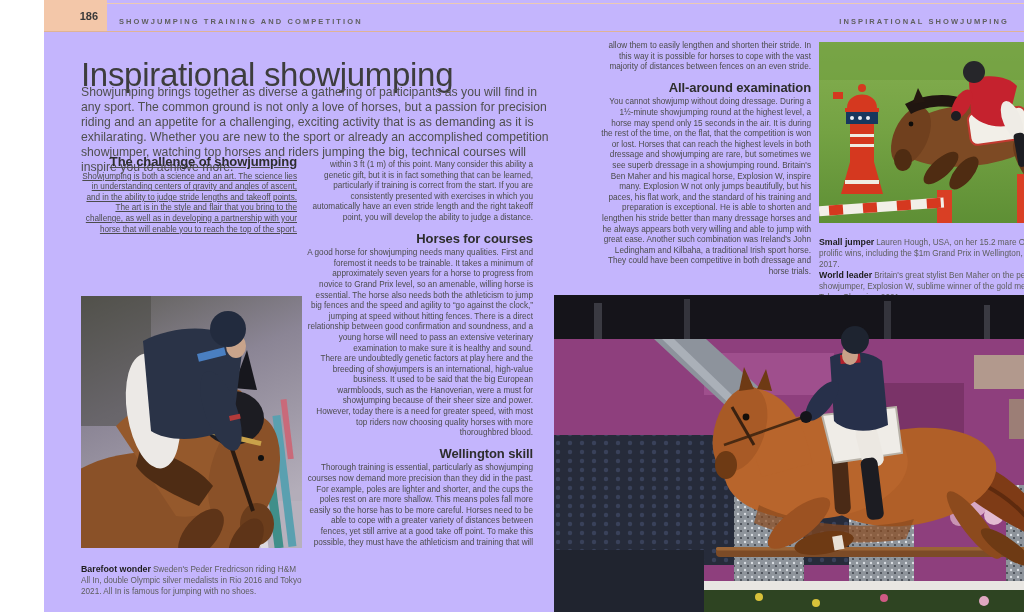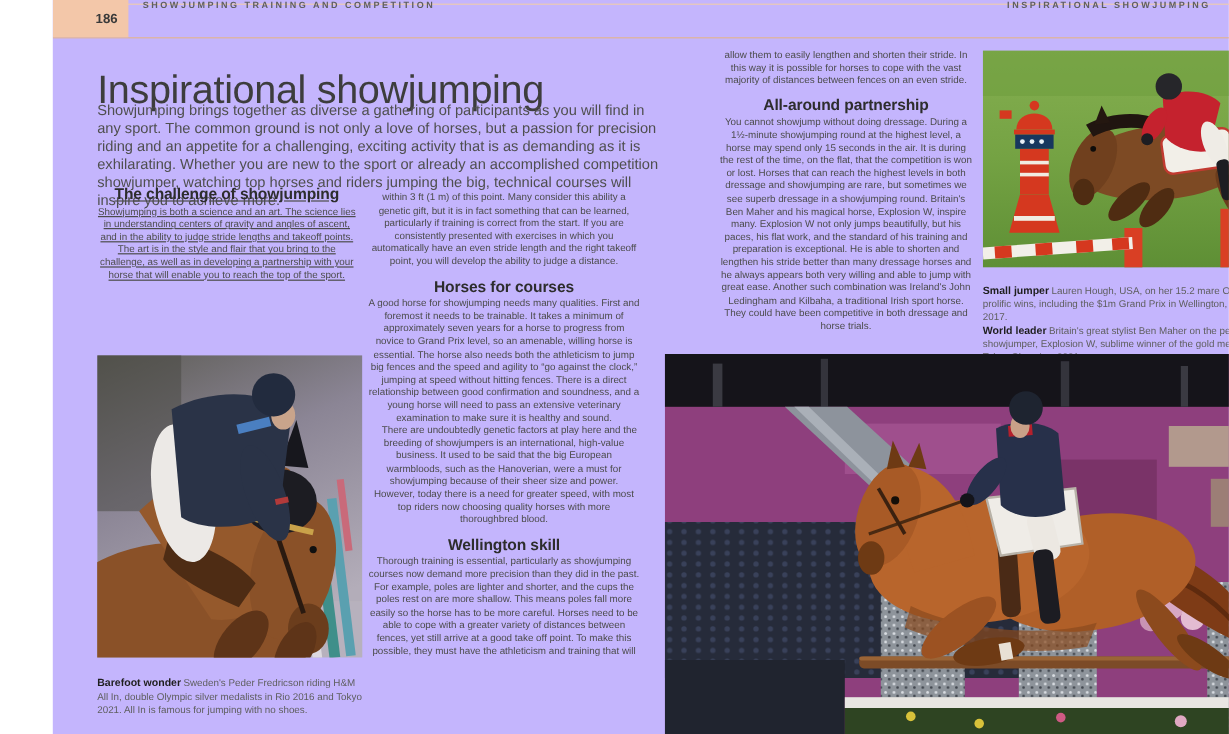--- a/index.html
+++ b/index.html
@@ -5,28 +5,28 @@
   html,body{margin:0;padding:0;background:#ffffff;}
   .spread{position:relative;width:1024px;height:612px;background:#c4b5fd;overflow:hidden;
           font-family:"Liberation Sans",sans-serif;color:#4c4c4c;margin-left:44px;}
   
   .top-rule{position:absolute;left:0;right:0;top:3px;height:1px;background:#eccab2;}
   .header-rule{position:absolute;left:0;right:0;top:31px;height:1px;background:#e0b395;}
   .pagenum-box{position:absolute;top:0;height:31px;background:#f3c7a9;display:flex;align-items:center;}
   .pagenum-box.left{left:0;width:63px;justify-content:flex-end;padding-right:9px;box-sizing:border-box;}
   .pagenum-box.right{left:985px;width:36px;justify-content:center;}
   .pagenum{font-size:11px;font-weight:bold;color:#393939;}
-  .runhead{position:absolute;top:0;font-size:7.5px;font-weight:bold;letter-spacing:2.1px;color:#5f5f5f;white-space:nowrap;}
+  .runhead{position:absolute;top:17px;font-size:7.5px;font-weight:bold;letter-spacing:2.1px;color:#5f5f5f;white-space:nowrap;}
   .runhead.left{left:75px;}
   .runhead.right{right:59px;}
   
   .title{position:absolute;left:37px;top:34px;font-size:33px;font-weight:400;color:#3d3d3d;letter-spacing:-0.3px;}
   .intro{position:absolute;left:37px;top:73px;width:468px;font-size:12.2px;line-height:15px;color:#4f4f4f;}
   
-  .col{position:absolute;font-size:8.2px;line-height:10.6px;color:#4c4c4c;text-align:center;}
+  .col{position:absolute;font-size:8.2px;line-height:10.6px;color:#4c4c4c;text-align:right;}
   .col p{margin:0;}
   .col p.indent{text-indent:9px;}
   .col h2{font-size:13px;font-weight:bold;color:#2d2d2d;margin:0 0 4px 0;letter-spacing:-0.1px;}
   .col h2.mt{margin-top:10px;}
   .col-1{left:37px;top:157px;width:216px;text-decoration:underline;}
   .col-2{left:263px;top:160px;width:226px;}
   .col-r{left:555px;top:41px;width:212px;}
   
   figure{margin:0;padding:0;position:absolute;}
   figure svg{display:block;}
@@ -67,21 +67,21 @@
     <p>within 3 ft (1 m) of this point. Many consider this ability a genetic gift, but it is in fact something that can be learned, particularly if training is correct from the start. If you are consistently presented with exercises in which you automatically have an even stride length and the right takeoff point, you will develop the ability to judge a distance.</p>
     <h2 class="mt">Horses for courses</h2>
     <p>A good horse for showjumping needs many qualities. First and foremost it needs to be trainable. It takes a minimum of approximately seven years for a horse to progress from novice to Grand Prix level, so an amenable, willing horse is essential. The horse also needs both the athleticism to jump big fences and the speed and agility to “go against the clock,” jumping at speed without hitting fences. There is a direct relationship between good confirmation and soundness, and a young horse will need to pass an extensive veterinary examination to make sure it is healthy and sound.</p>
     <p class="indent">There are undoubtedly genetic factors at play here and the breeding of showjumpers is an international, high-value business. It used to be said that the big European warmbloods, such as the Hanoverian, were a must for showjumping because of their sheer size and power. However, today there is a need for greater speed, with most top riders now choosing quality horses with more thoroughbred blood.</p>
     <h2 class="mt">Wellington skill</h2>
     <p>Thorough training is essential, particularly as showjumping courses now demand more precision than they did in the past. For example, poles are lighter and shorter, and the cups the poles rest on are more shallow. This means poles fall more easily so the horse has to be more careful. Horses need to be able to cope with a greater variety of distances between fences, yet still arrive at a good take off point. To make this possible, they must have the athleticism and training that will</p>
   </div>
 
   <div class="col col-r">
     <p>allow them to easily lengthen and shorten their stride. In this way it is possible for horses to cope with the vast majority of distances between fences on an even stride.</p>
-    <h2 class="mt">All-around partnership</h2>
+    <h2 class="mt">All-around examination</h2>
     <p>You cannot showjump without doing dressage. During a 1½-minute showjumping round at the highest level, a horse may spend only 15 seconds in the air. It is during the rest of the time, on the flat, that the competition is won or lost. Horses that can reach the highest levels in both dressage and showjumping are rare, but sometimes we see superb dressage in a showjumping round. Britain's Ben Maher and his magical horse, Explosion W, inspire many. Explosion W not only jumps beautifully, but his paces, his flat work, and the standard of his training and preparation is exceptional. He is able to shorten and lengthen his stride better than many dressage horses and he always appears both very willing and able to jump with great ease. Another such combination was Ireland's John Ledingham and Kilbaha, a traditional Irish sport horse. They could have been competitive in both dressage and horse trials.</p>
   </div>
 
   <figure class="fig-left">
     <svg width="221" height="252" viewBox="0 0 221 252">
       <defs>
         <linearGradient id="bgL" x1="0" y1="0" x2="0.4" y2="1">
           <stop offset="0" stop-color="#5d5c55"></stop>
             <stop offset="0.45" stop-color="#8b8595"></stop>
             <stop offset="1" stop-color="#b3adb9"></stop>

